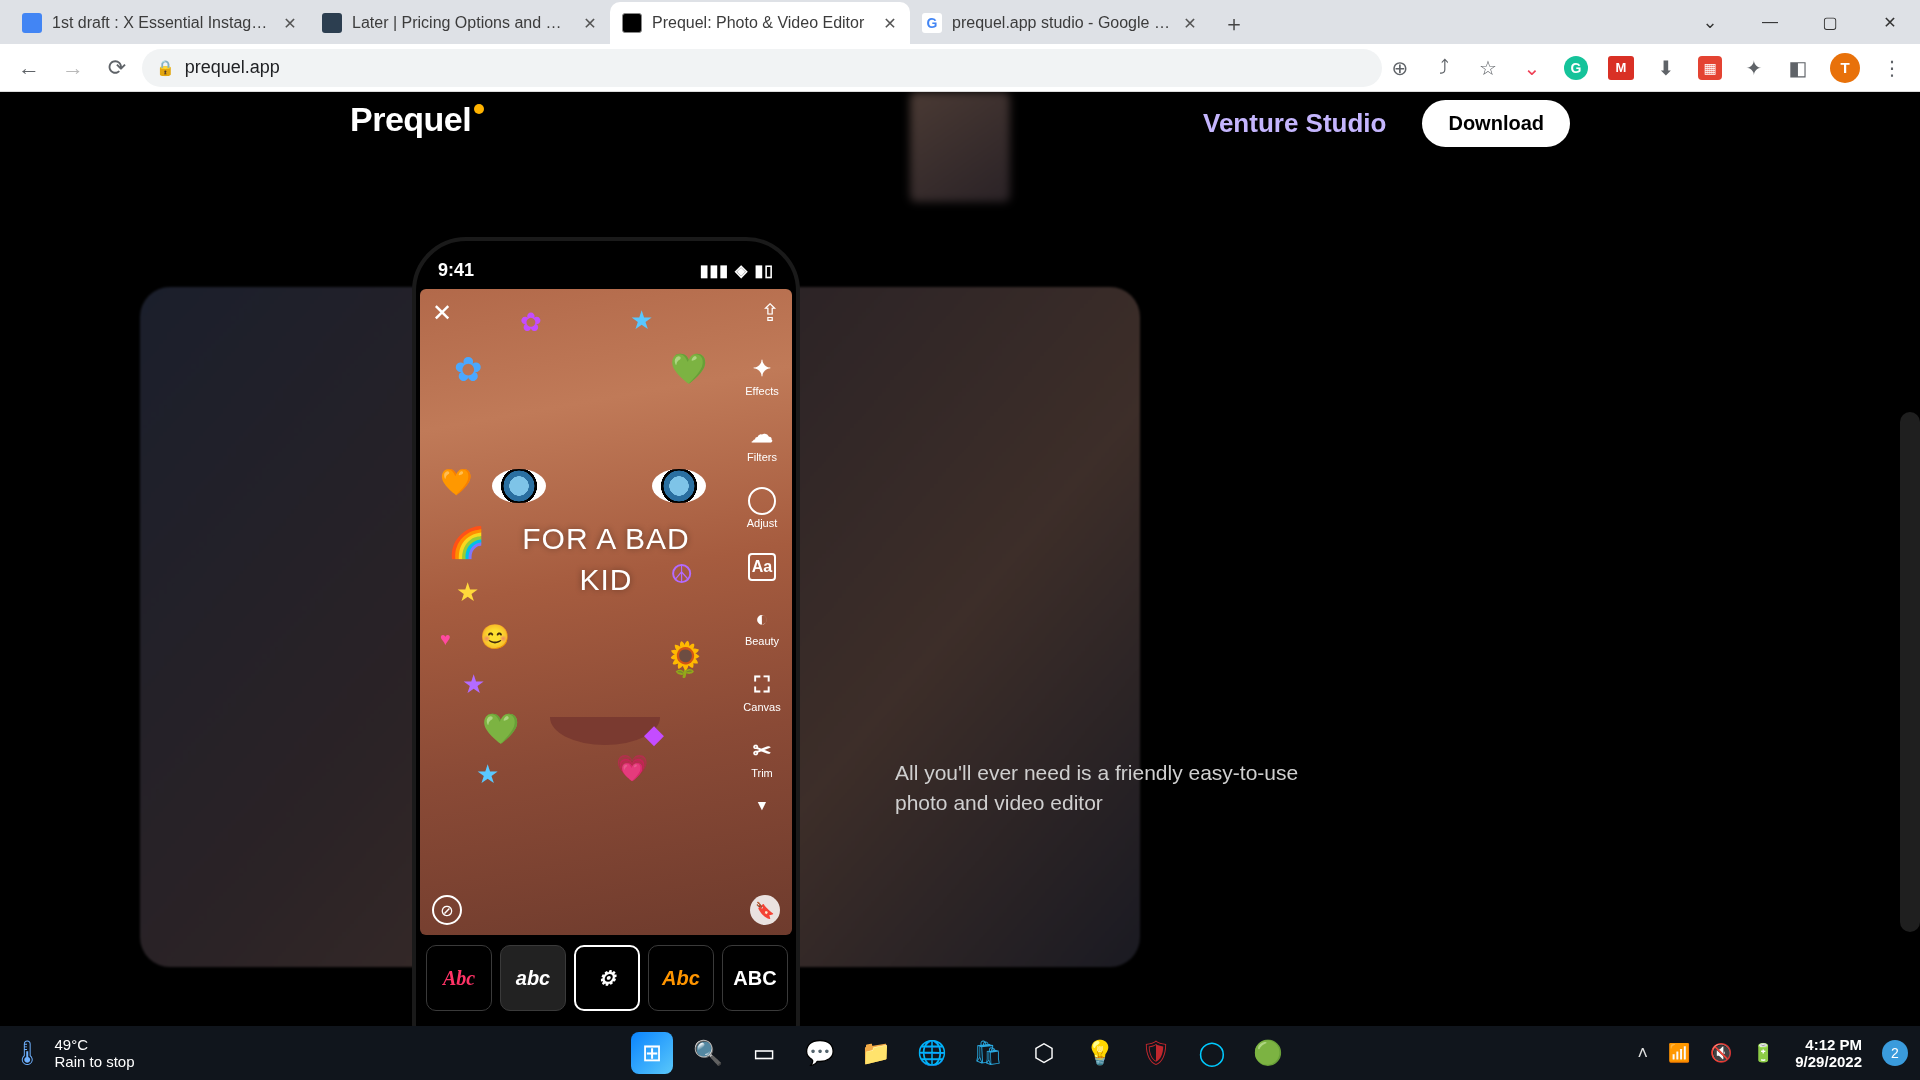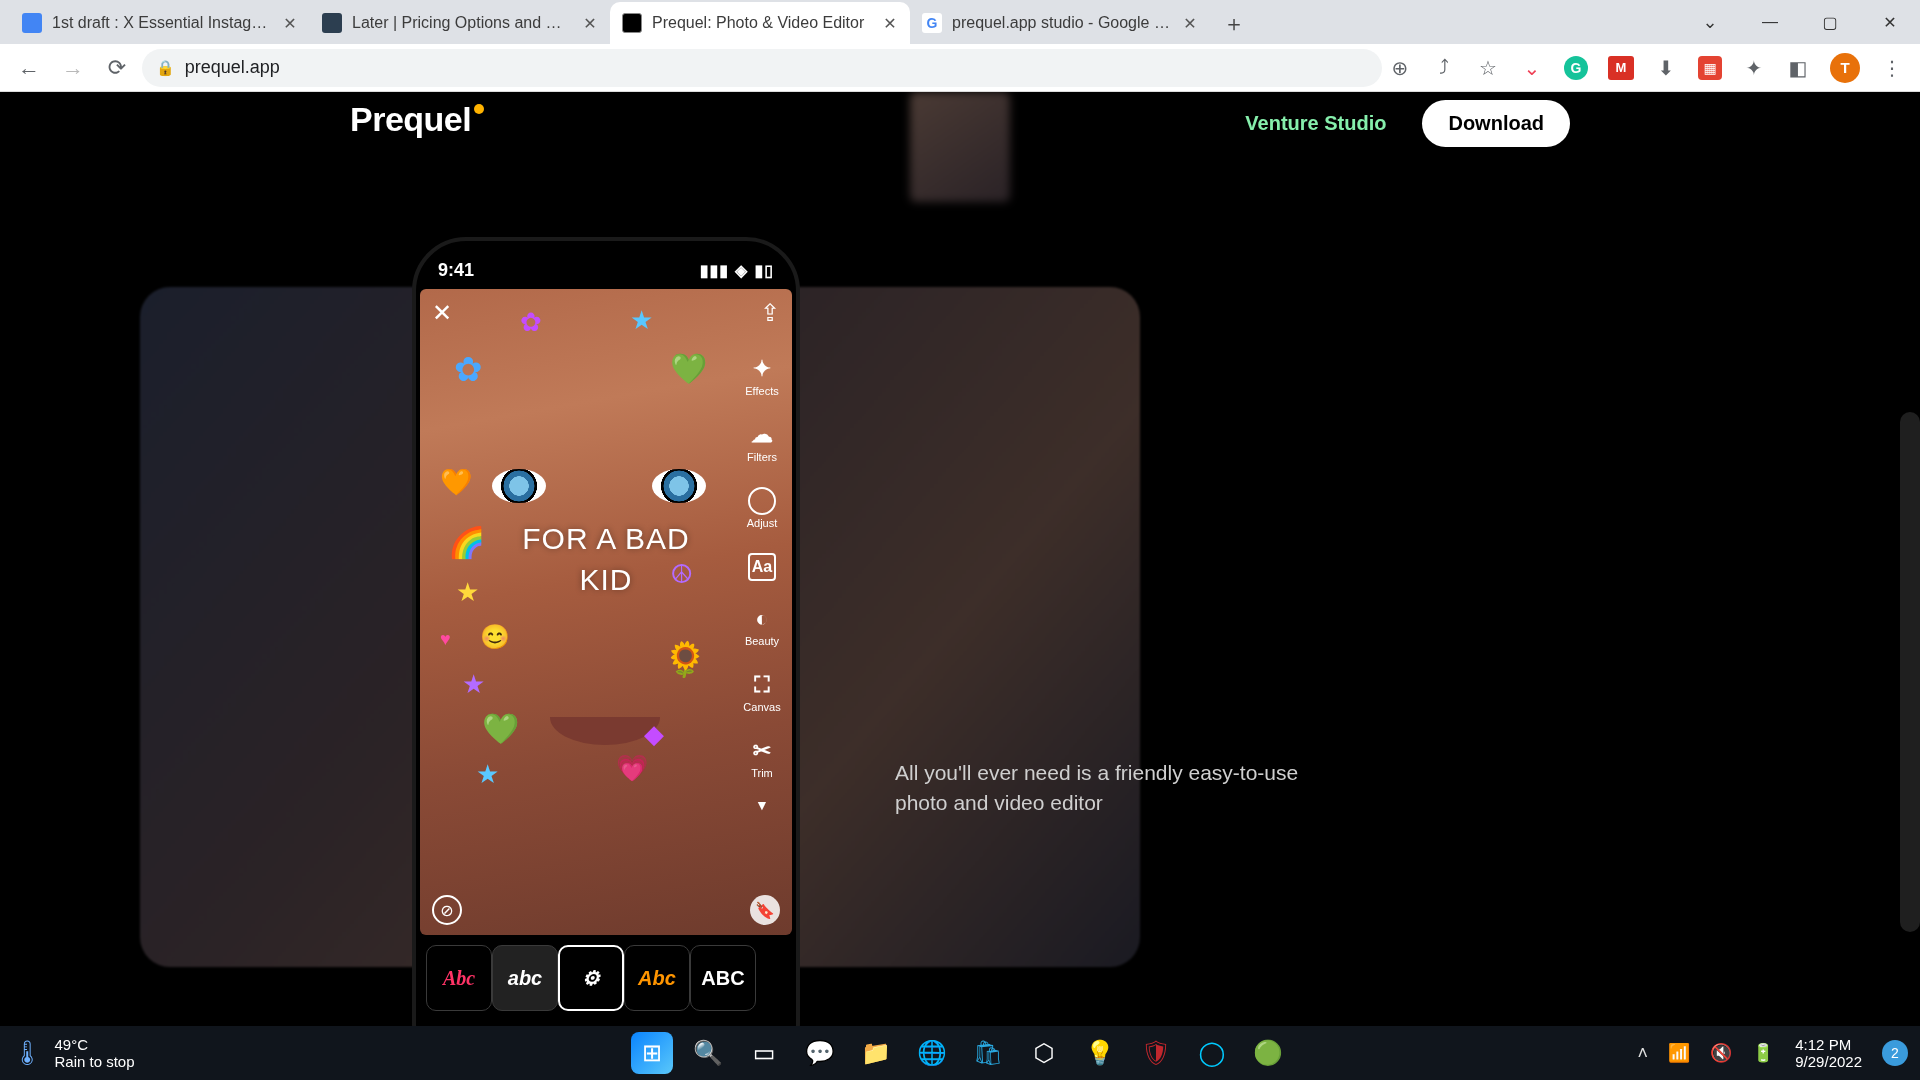--- a/index.html
+++ b/index.html
@@ -32,21 +32,21 @@
   .ext.avatar { background: #e8710a; color: #fff; border-radius: 50%; font-size: 15px; font-weight: 600; width: 30px; height: 30px; }
 
   
   .viewport { position: relative; height: calc(1080px - 44px - 48px - 54px); background: #000; overflow: hidden; }
   .page-scroll { position: absolute; right: 0; top: 320px; width: 20px; height: 520px; background: rgba(255,255,255,0.12); border-radius: 10px; }
 
   .site-header { position: absolute; top: 8px; left: 0; right: 0; height: 60px; display: flex; align-items: flex-start; padding: 0 350px 0 350px; }
   .logo { color: #fff; font-weight: 800; font-size: 34px; letter-spacing: -0.5px; display: flex; align-items: flex-start; }
   .logo .dot { width: 10px; height: 10px; background: #ffb300; border-radius: 50%; margin-left: 3px; margin-top: 4px; }
   .header-nav { margin-left: auto; display: flex; align-items: center; gap: 36px; }
-  .nav-link { color: #86efac; font-size: 20px; font-weight: 600; }
+  .nav-link { color: #c4b5fd; font-size: 26px; font-weight: 600; }
   .dl-btn { background: #fff; color: #000; font-weight: 700; font-size: 20px; padding: 12px 26px; border-radius: 26px; }
 
   .hero-blur-thumb { position: absolute; top: 0; left: 910px; width: 100px; height: 110px; background: linear-gradient(145deg,#4a3a34,#2a2226); filter: blur(4px); border-radius: 6px; }
 
   .hero { position: absolute; top: 195px; left: 140px; width: 1000px; height: 680px; background: linear-gradient(130deg,#1b1f2c 0%,#2b2326 40%,#3d2e29 70%,#1a1a22 100%); border-radius: 30px; filter: blur(1px); }
 
   .phone { position: absolute; top: 145px; left: 412px; width: 388px; height: 840px; background: #000; border: 4px solid #1a1a1a; border-radius: 54px; padding: 16px 4px 20px; display: flex; flex-direction: column; }
   .status-bar { height: 26px; display: flex; align-items: center; justify-content: space-between; color: #fff; font-size: 18px; font-weight: 600; padding: 0 18px; }
   .status-right { display: flex; gap: 6px; align-items: center; font-size: 16px; letter-spacing: 1px; }
 
@@ -63,42 +63,42 @@
   .tool .ti { width: 28px; height: 28px; display: flex; align-items: center; justify-content: center; font-size: 22px; font-weight: 700; }
   .tool .ti.circ { border: 2px solid #fff; border-radius: 50%; }
   .tool .ti.box { border: 2px solid #fff; border-radius: 4px; font-size: 16px; }
   .chev-down { color: #fff; font-size: 14px; margin-top: -6px; }
 
   .stk { position: absolute; font-size: 26px; }
   .bottom-ctrls { position: absolute; bottom: 10px; left: 12px; right: 12px; display: flex; justify-content: space-between; color: #fff; font-size: 20px; }
   .bottom-ctrls .round { width: 30px; height: 30px; border: 2px solid #fff; border-radius: 50%; display: flex; align-items: center; justify-content: center; font-size: 16px; }
   .bottom-ctrls .bm { width: 30px; height: 30px; background: rgba(255,255,255,0.85); color: #000; border-radius: 50%; display: flex; align-items: center; justify-content: center; font-size: 16px; }
 
-  .text-styles { height: 74px; display: flex; padding: 10px 6px 0; }
+  .text-styles { height: 74px; display: flex; gap: 8px; padding: 10px 6px 0; }
   .ts { flex: 0 0 66px; height: 66px; border: 1px solid #3a3a3a; border-radius: 10px; display: flex; align-items: center; justify-content: center; font-size: 20px; font-weight: 700; font-style: italic; }
   .ts.sel { border: 2px solid #fff; }
 
   .cats { height: 44px; display: flex; align-items: center; justify-content: center; gap: 30px; font-size: 15px; letter-spacing: 1px; color: #7a7a7a; font-weight: 600; }
   .cats .cat.active { color: #fff; }
   .cats .cat.faded { color: #4a4a4a; }
 
   .copy { position: absolute; top: 640px; left: 895px; color: #fff; }
   .copy h1 { font-size: 52px; font-weight: 800; line-height: 1.12; letter-spacing: -0.5px; }
   .copy p { margin-top: 26px; font-size: 21px; color: #cfcfcf; max-width: 460px; line-height: 1.45; }
 
   
   .taskbar { position: absolute; bottom: 0; left: 0; right: 0; height: 54px; background: #10151c; display: flex; align-items: center; color: #fff; font-size: 15px; padding: 0 12px; }
   .weather { display: flex; align-items: center; gap: 12px; }
   .w-icon { font-size: 24px; color: #6fb1ff; }
   .w-txt { line-height: 1.15; font-size: 15px; }
   .tb-center { position: absolute; left: 50%; transform: translateX(-50%); display: flex; gap: 14px; align-items: center; }
   .tb-app { width: 42px; height: 42px; border-radius: 8px; display: flex; align-items: center; justify-content: center; font-size: 24px; }
   .tb-app.start { background: linear-gradient(135deg,#0a84ff,#5ac8fa); }
   .tb-right { margin-left: auto; display: flex; align-items: center; gap: 20px; }
-  .clock { text-align: left; line-height: 1.15; font-size: 15px; }
+  .clock { text-align: right; line-height: 1.15; font-size: 15px; font-weight: bold; }
   .notif { width: 26px; height: 26px; background: #3a9bdc; border-radius: 50%; display: flex; align-items: center; justify-content: center; font-size: 14px; }
   .tray-icon { font-size: 18px; color: #e0e0e0; }
 
   
   .fi-docs { background: #4285f4; }
   .fi-later { background: #2c3e50; }
   .fi-prequel { background: #000; border: 1px solid #888; border-radius: 50%; }
   .fi-google { background: #fff; position: relative; }
   .fi-google::after { content: "G"; position: absolute; inset: 0; display: flex; align-items: center; justify-content: center; font-weight: bold; color: #4285f4; font-size: 14px; }
 </style>

